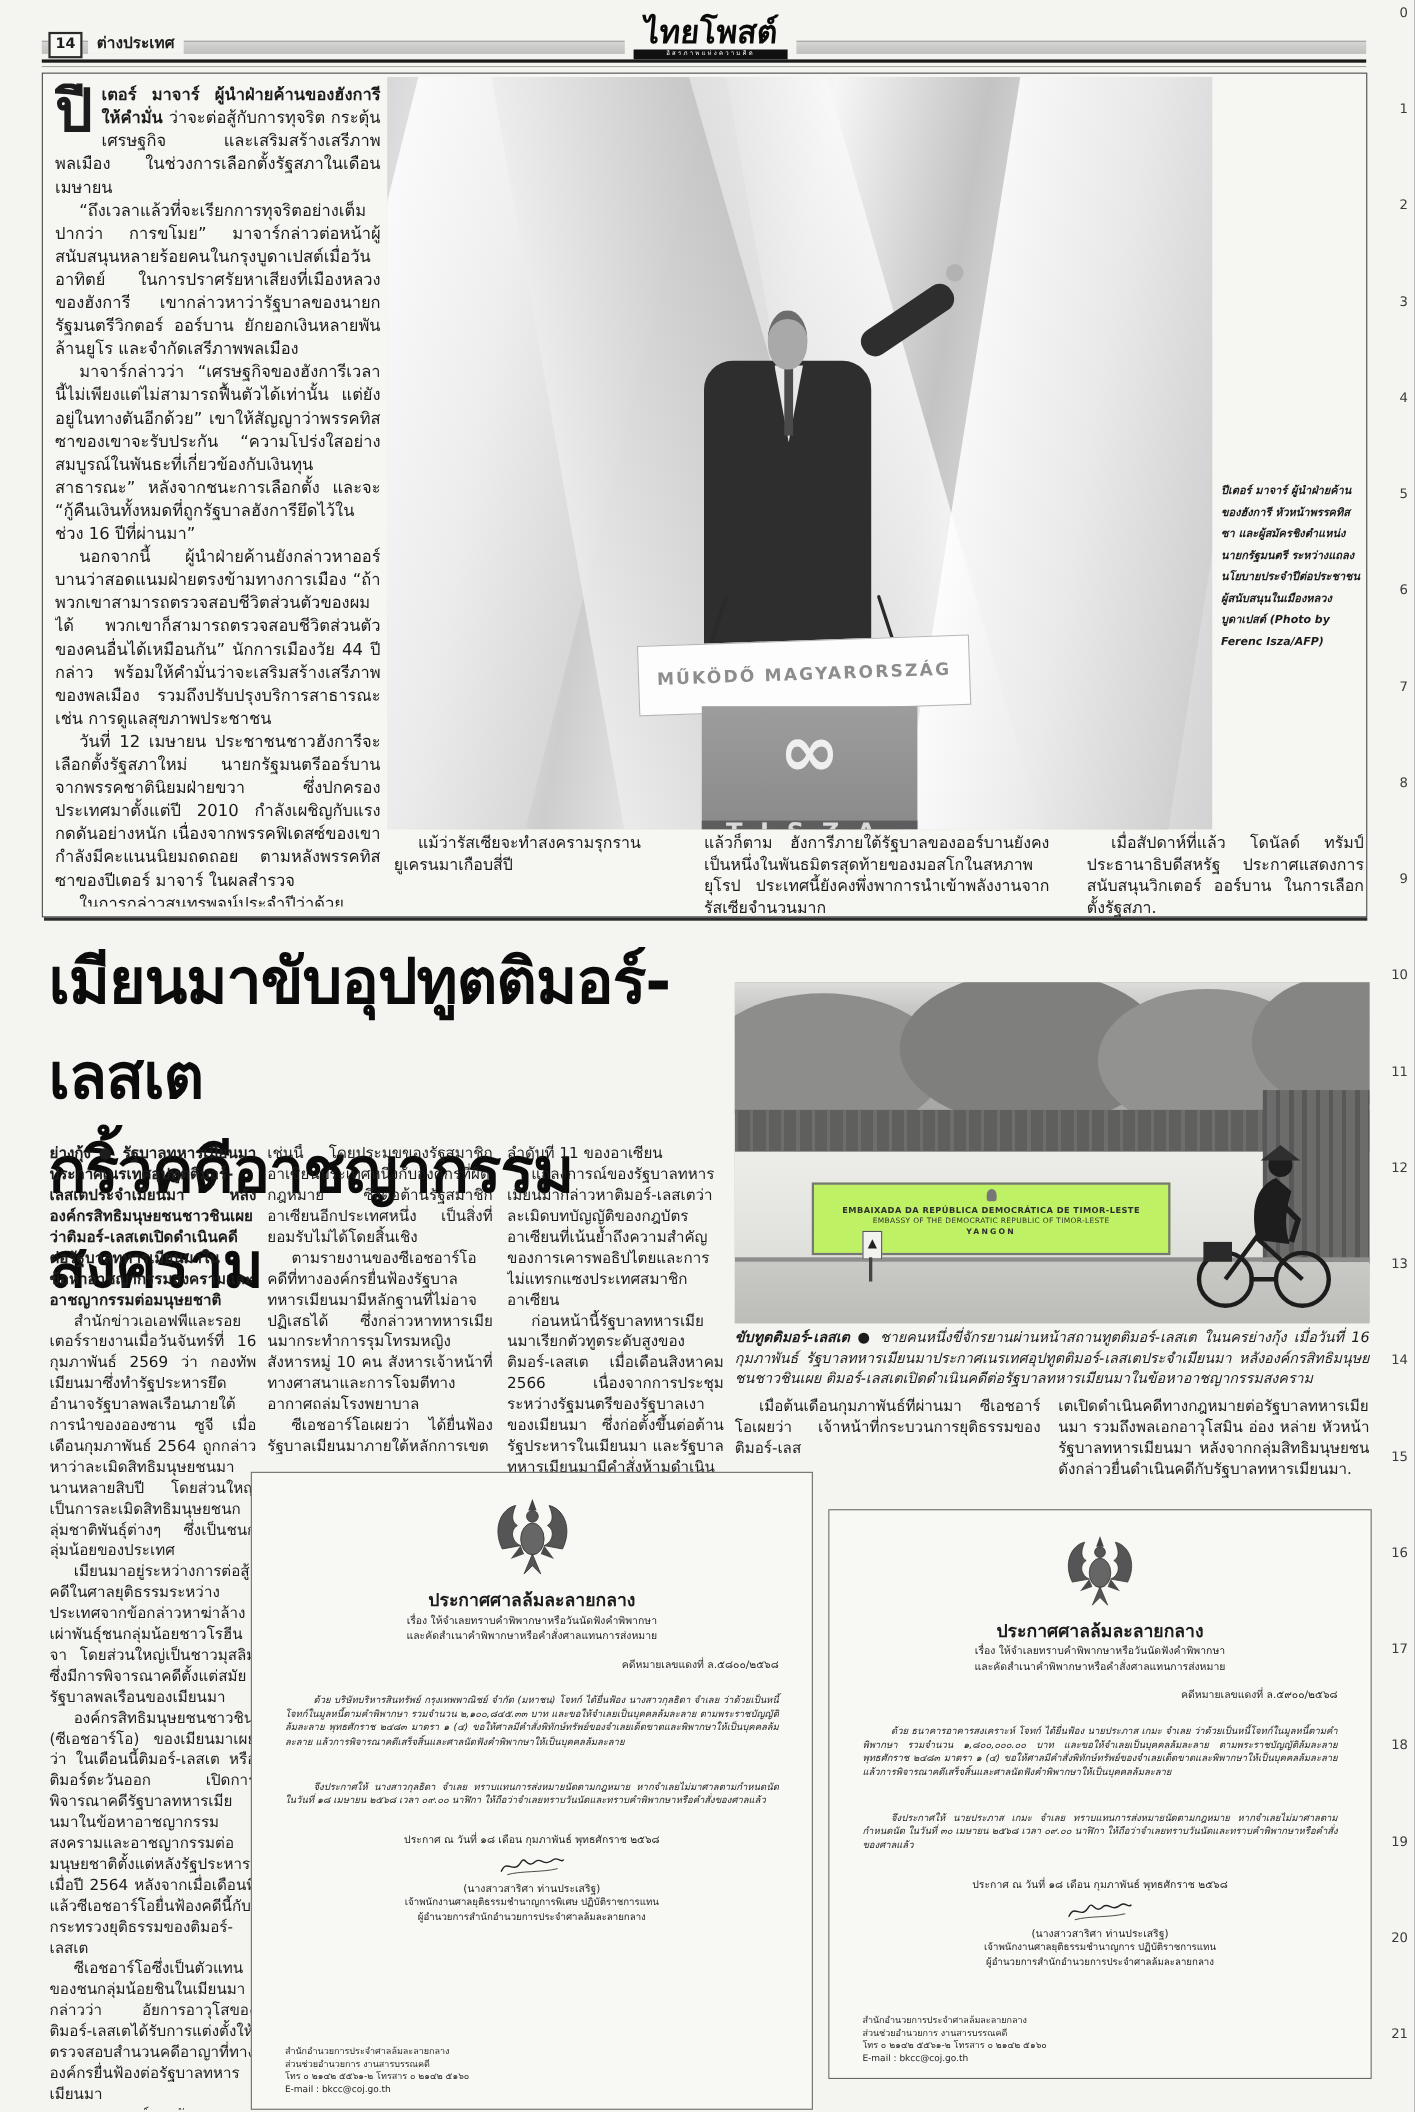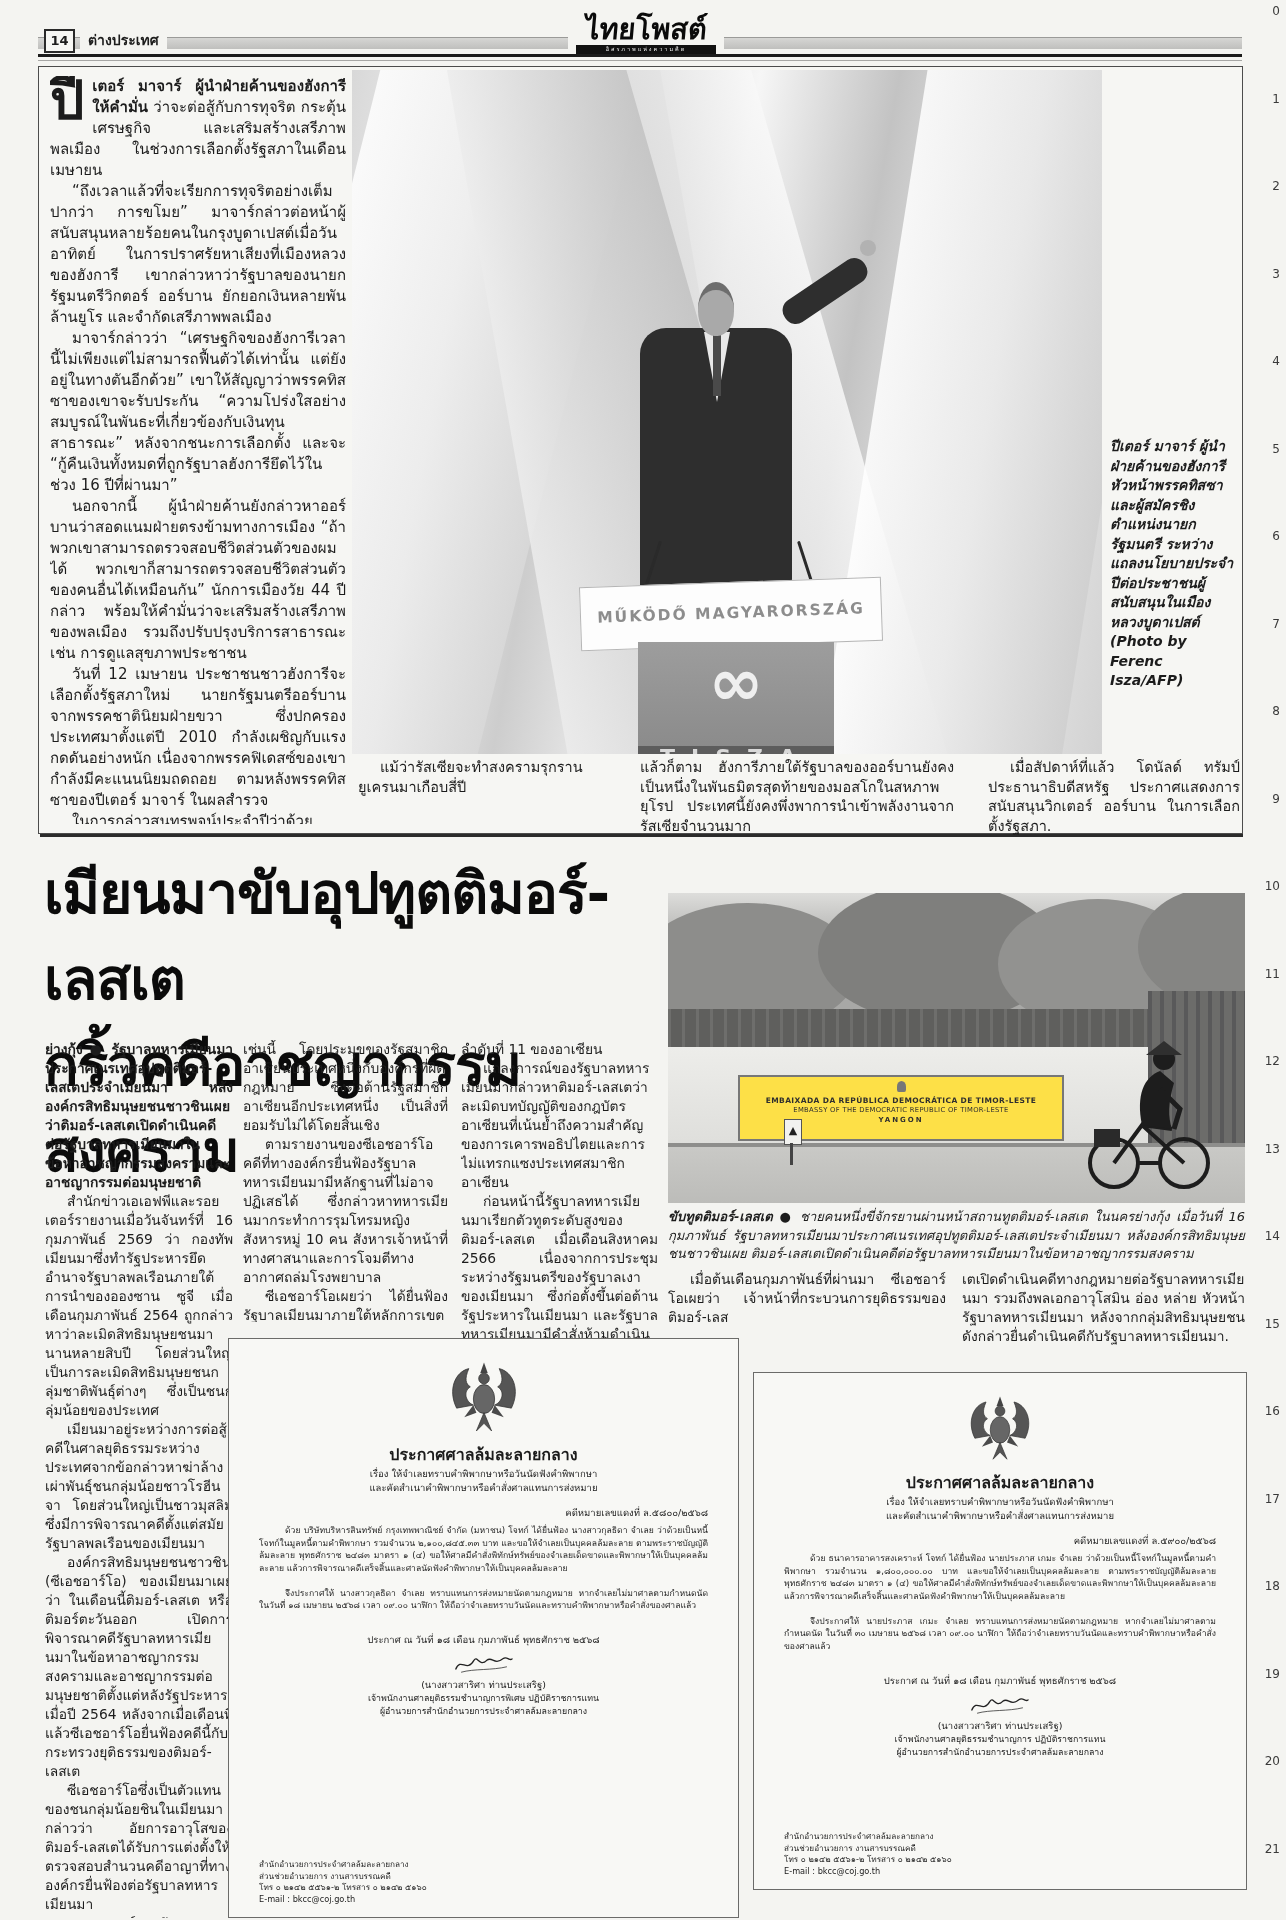--- a/index.html
+++ b/index.html
@@ -48,37 +48,37 @@
   .man-hand{position:absolute;left:508px;top:170px;width:16px;height:16px;border-radius:50%;background:#b2b2b2;}
   .podium-sign{position:absolute;left:228px;top:512px;width:300px;height:62px;background:#fdfdfd;border:1px solid #b5b5b5;
                transform:rotate(-2deg);text-align:center;color:#8d8d8d;font-weight:bold;font-size:15.5px;line-height:60px;letter-spacing:2px;}
   .mic{position:absolute;width:3px;height:46px;background:#2a2a2a;border-radius:2px;}
   .podium-front{position:absolute;left:286px;top:572px;width:196px;height:112px;background:linear-gradient(#9d9d9d,#8a8a8a);}
   .infinity{position:absolute;left:0;width:100%;text-align:center;top:6px;font-size:66px;color:#efefef;font-weight:bold;line-height:70px;}
   .tisza{position:absolute;left:286px;top:676px;width:196px;height:8px;overflow:hidden;background:#5d5d5d;
          color:#d9d9d9;font-size:22px;font-weight:bold;letter-spacing:16px;text-align:center;line-height:24px;}
   .hl1{left:356px;top:72px;width:744px;text-align:center;font-weight:900;color:#0b0b0b;
        font-size:52px;line-height:66px;letter-spacing:-1px;}
-  .cap1{left:1110px;top:437px;width:128px;font-size:14px;line-height:19.5px;font-style:italic;font-weight:bold;text-align:left;}
+  .cap1{left:1110px;top:437px;width:128px;font-size:10px;line-height:19.5px;font-style:italic;font-weight:bold;text-align:left;}
   
   .hl2{left:44px;top:850px;width:620px;font-size:57px;line-height:86px;font-weight:900;color:#0b0b0b;letter-spacing:-1px;}
   .a2-col{font-size:13.8px;line-height:19px;}
   .a2-col1{left:45px;top:1040px;width:188px;height:878px;overflow:hidden;}
   .a2-col2{left:243px;top:1040px;width:205px;height:282px;overflow:hidden;}
   .a2-col3{left:461px;top:1040px;width:197px;height:322px;overflow:hidden;}
   .a2-contB{left:668px;top:1270px;width:278px;height:96px;overflow:hidden;}
   .a2-contC{left:962px;top:1270px;width:283px;height:96px;overflow:hidden;}
   
   .photo2{left:668px;top:893px;width:577px;height:310px;overflow:hidden;background:#a8a8a6;}
   .p2sky{position:absolute;left:0;top:0;width:100%;height:44px;background:linear-gradient(#dddddb,#b5b5b3);}
   .blob{position:absolute;border-radius:50%;}
   .p2fence{position:absolute;left:0;top:116px;width:100%;height:38px;background:#5f5f5d;
            background-image:repeating-linear-gradient(90deg,#6e6e6c 0 3px,transparent 3px 14px);}
   .p2wall{position:absolute;left:0;top:154px;width:100%;height:100px;background:linear-gradient(#ededea,#dededb);}
-  .p2sign{position:absolute;left:70px;top:182px;width:322px;height:62px;background:#fde047;border:2px solid #777;
+  .p2sign{position:absolute;left:70px;top:182px;width:322px;height:62px;background:#bef264;border:2px solid #777;
           text-align:center;color:#2f2f2f;}
   .p2sign .crest{display:inline-block;width:9px;height:11px;background:#777;border-radius:50% 50% 20% 20%;margin-top:3px;}
   .p2sign .l1{font-size:7.5px;font-weight:bold;line-height:10px;letter-spacing:.4px;}
   .p2sign .l2{font-size:6.8px;line-height:9px;letter-spacing:.3px;}
   .p2sign .l3{font-size:7px;font-weight:bold;line-height:10px;letter-spacing:2px;}
   .p2gate{position:absolute;left:480px;top:98px;width:97px;height:158px;background:#6c6c6a;
           background-image:repeating-linear-gradient(90deg,#59595a 0 4px,transparent 4px 12px);}
   .p2road{position:absolute;left:0;top:254px;width:100%;height:56px;background:linear-gradient(#c9c9c6,#bcbcb9);}
   .p2curb{position:absolute;left:0;top:250px;width:100%;height:4px;background:#8e8e8c;}
   .p2post{position:absolute;left:116px;top:226px;width:16px;height:24px;background:#f2f2ef;border:1px solid #555;
@@ -89,21 +89,21 @@
   .cap2{left:668px;top:1208px;width:577px;font-size:13px;line-height:18.5px;font-style:italic;text-align:justify;}
   .cap2 .lead{font-weight:bold;}
   
   .doc{position:absolute;border:1px solid #6b6b69;background:#f8f8f5;display:flex;flex-direction:column;align-items:center;}
   .doc1{left:228px;top:1338px;width:509px;height:578px;}
   .doc2{left:753px;top:1372px;width:492px;height:516px;}
   .doc .garuda{margin-top:22px;}
   .doc .dtitle{font-size:16px;font-weight:bold;margin-top:8px;}
   .doc .dsub{font-size:9.5px;line-height:14px;text-align:center;}
   .doc .dcase{align-self:flex-end;margin-right:30px;font-size:9.5px;margin-top:10px;}
-  .doc .dbody{font-size:8.6px;line-height:12.5px;text-align:justify;padding:0 30px;margin-top:4px;text-indent:26px;}
+  .doc .dbody{font-size:8.6px;line-height:12.5px;text-align:justify;padding:0 30px;margin-top:20px;text-indent:26px;font-style:italic;}
   .doc .ddate{font-size:9.5px;margin-top:12px;}
   .doc .sig{margin-top:6px;}
   .doc .dname{font-size:9.5px;margin-top:2px;}
   .doc .drole{font-size:8.8px;line-height:13px;text-align:center;}
   .doc .dfoot{align-self:flex-start;margin:auto 0 12px 30px;font-size:8.2px;line-height:11.5px;}
 </style>
 </head>
 <body>
 
 <div class="page">

